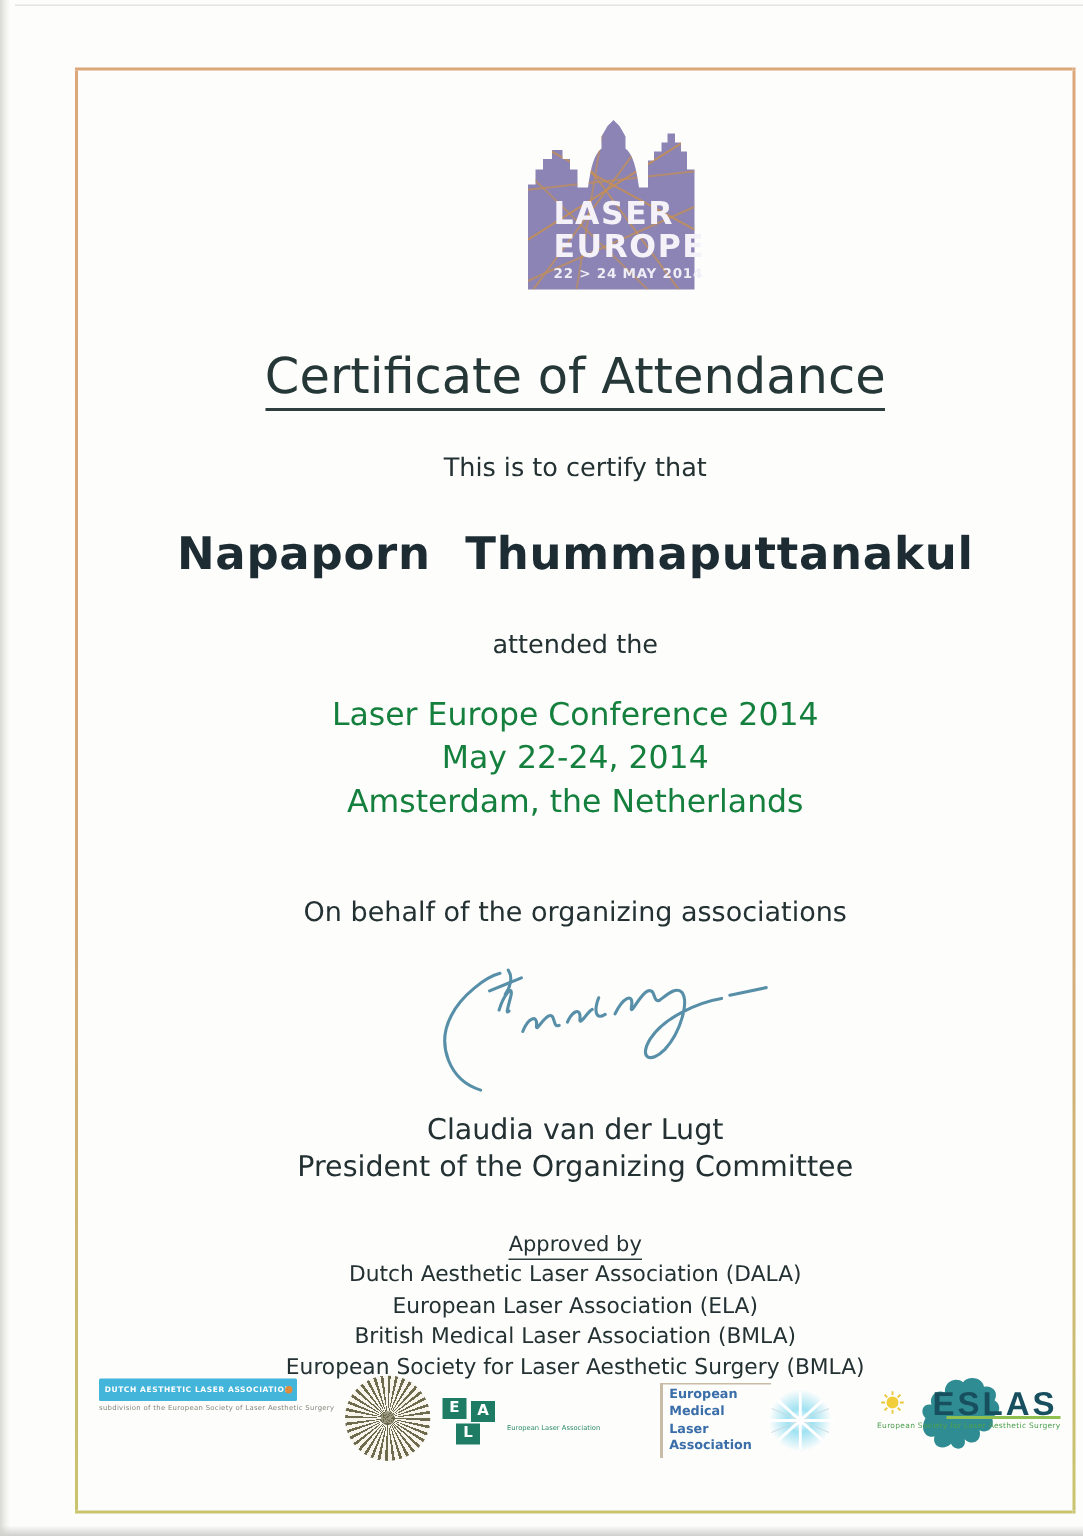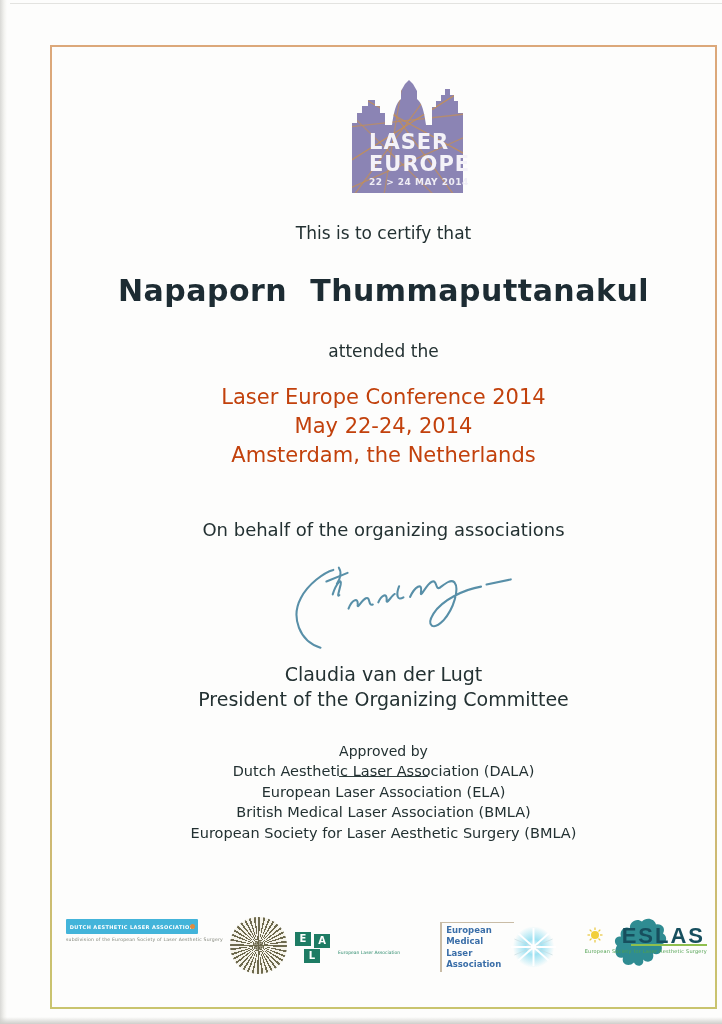--- a/index.html
+++ b/index.html
@@ -29,27 +29,27 @@
   .logo-wrap{margin-top:26px;height:122px;padding-left:48px;}
   .logo-svg{display:inline-block;}
 
   
   .title{margin-top:33px;font-size:33px;line-height:46px;color:#253736;}
   .title .underline{border-bottom:2px solid #2e3d3d;padding-bottom:2px;}
   .certify{margin-top:28px;font-size:17px;line-height:21px;}
   .attendee{margin-top:27px;font-size:30px;line-height:40px;font-weight:bold;
     color:#1d2c33;word-spacing:12px;letter-spacing:.5px;}
   .attended{margin-top:30px;font-size:17px;line-height:21px;}
-  .event{margin-top:21px;font-size:21px;line-height:29px;color:#c2410c;}
+  .event{margin-top:21px;font-size:21px;line-height:29px;color:#15803d;}
   .behalf{margin-top:49px;font-size:18px;line-height:22px;}
   .signature-wrap{margin-top:15px;height:94px;}
   .signature-wrap svg{transform:rotate(-3deg);}
   .signatory{margin-top:12px;font-size:19px;line-height:25px;}
   .approved{margin-top:29px;font-size:14px;line-height:20px;}
-  .approved .underline{border-bottom:1px solid #2e3d3d;padding-bottom:17px;}
+  .approved .underline{border-bottom:1px solid #2e3d3d;padding-bottom:1px;}
   .assoc-list{font-size:14.5px;line-height:20.5px;}
 
   
   .logos-row{
     position:absolute;left:8px;right:8px;bottom:28px;height:66px;
     display:flex;align-items:flex-start;text-align:left;
   }
   
   .dala{width:132px;margin-left:6px;margin-top:6px;}
   .dala-bar{position:relative;background:#43b4da;height:15px;border-radius:1px;
@@ -118,20 +118,23 @@
             <line x1="-5" y1="120" x2="130" y2="60" opacity=".7"></line>
             <line x1="60" y1="0" x2="40" y2="122" opacity=".6"></line>
             <line x1="-5" y1="30" x2="90" y2="122" opacity=".6"></line>
           </g>
           <text x="25" y="76" font-size="21" font-weight="bold" fill="#f4f2f8" letter-spacing="1">LASER</text>
           <text x="25" y="98" font-size="21" font-weight="bold" fill="#f4f2f8" letter-spacing="1">EUROPE</text>
           <text x="25" y="112" font-size="9" font-weight="bold" fill="#efedf5" letter-spacing=".5">22 &gt; 24 MAY 2014</text>
         </svg>
       </div>
 
+      <div class="title">
+        <span class="underline">Certificate of Attendance</span>
+      </div>
 
       <div class="certify">This is to certify that</div>
 
       <div class="attendee">Napaporn Thummaputtanakul</div>
 
       <div class="attended">attended the</div>
 
       <div class="event">
         <div>Laser Europe Conference 2014</div>
         <div>May 22-24, 2014</div>

